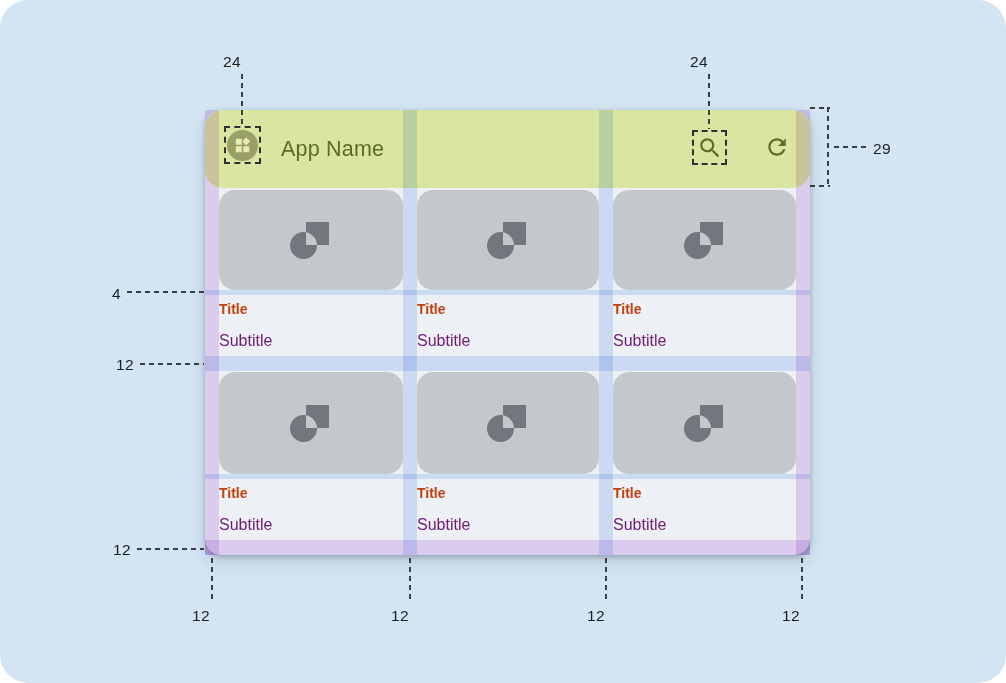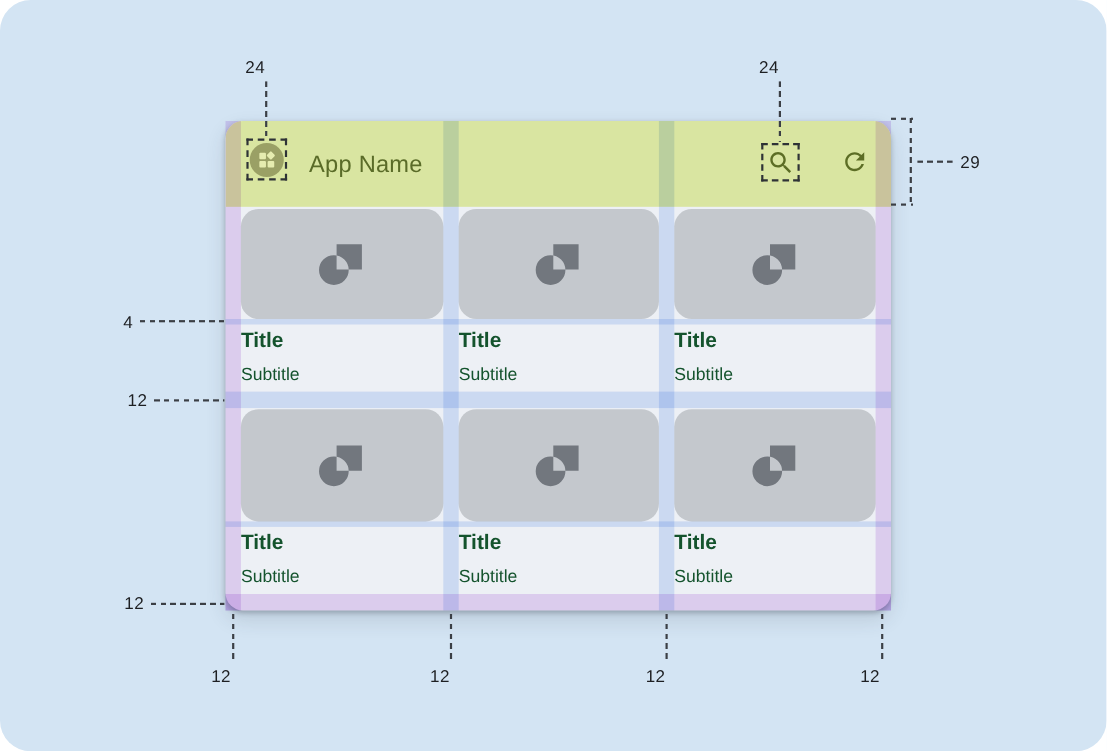--- a/index.html
+++ b/index.html
@@ -8,42 +8,42 @@
     position:relative; width:1006px; height:683px;
     background:#d3e4f3; border-radius:28px; overflow:hidden;
     font-family:"Liberation Sans", sans-serif;
   }
   
   .mockup {
     position:absolute; left:205px; top:110px; width:605px; height:445px;
     border-radius:16px; background:#edf0f5; overflow:hidden;
     box-shadow:0 2px 5px rgba(50,60,70,.30), 0 8px 18px rgba(50,60,70,.14);
   }
-  .appbar { position:absolute; left:0; top:0; width:605px; height:78px; background:#d9e5a1; }
+  .appbar { position:absolute; left:0; top:0; width:605px; height:78px; background:#d9e5a1;border-radius:18px; }
   .app-title { position:absolute; left:76px; top:0; height:78px; display:flex; align-items:center;
     font-size:21.5px; color:#5a6b28; letter-spacing:.2px; }
   .dashed-box { position:absolute; border:2px dashed #2e3236; display:flex; align-items:center; justify-content:center; }
   .box-app    { left:19px;  top:16px; width:37px; height:38px; }
   .box-search { left:487px; top:20px; width:35px; height:35px; }
   .app-circle { width:31px; height:31px; border-radius:50%; background:#9aa065;
     display:flex; align-items:center; justify-content:center; }
   .refresh-btn { position:absolute; left:559px; top:24px; width:26px; height:26px; }
   .olive-fill { fill:#5c6d25; }
   
   .card { position:absolute; }
   .c1 { left:14px;  width:184px; }
   .c2 { left:212px; width:182px; }
   .c3 { left:408px; width:183px; }
   .r1 { top:80px; }
   .r2 { top:262px; }
   .card .img { border-radius:16px; background:#c4c8cd; display:flex; align-items:center; justify-content:center; }
   .r1 .img { height:100px; }
   .r2 .img { height:102px; }
-  .card .ttl { margin-top:10px; font-size:19px; font-weight:bold; color:#14532d; line-height:19px; }
-  .card .sub { margin-top:12px; font-size:16px; color:#14532d; line-height:19px; }
+  .card .ttl { margin-top:10px; font-size:14px; font-weight:bold; color:#c2410c; line-height:19px; }
+  .card .sub { margin-top:12px; font-size:16px; color:#701a75; line-height:19px; }
   .ph-icon { fill:#72777e; }
   
   .overlay { position:absolute; left:205px; top:110px; width:605px; height:445px; pointer-events:none; }
   .strip { position:absolute; mix-blend-mode:multiply; }
   .v { top:0; height:445px; width:14px; }
   .purple { background:#ecd9f7; }
   .blue   { background:#dbe7fb; }
   .m-left  { left:0; }
   .m-right { left:591px; }
   .g1 { left:198px; }

